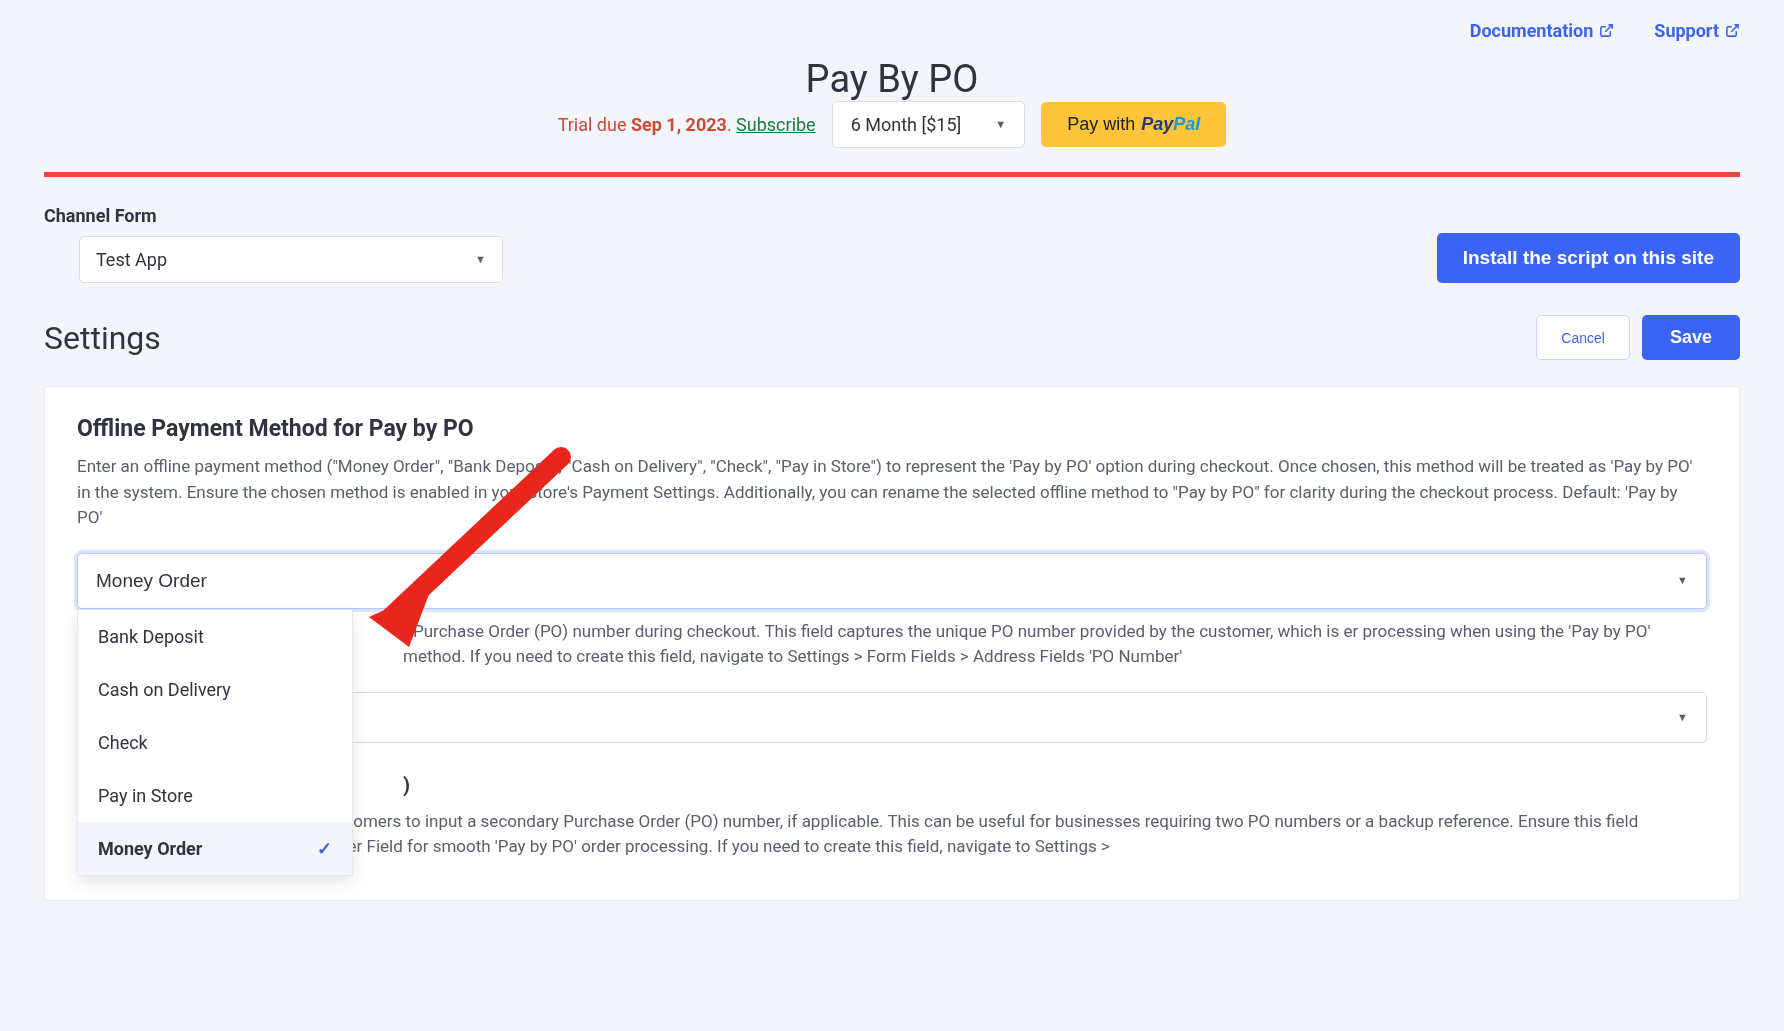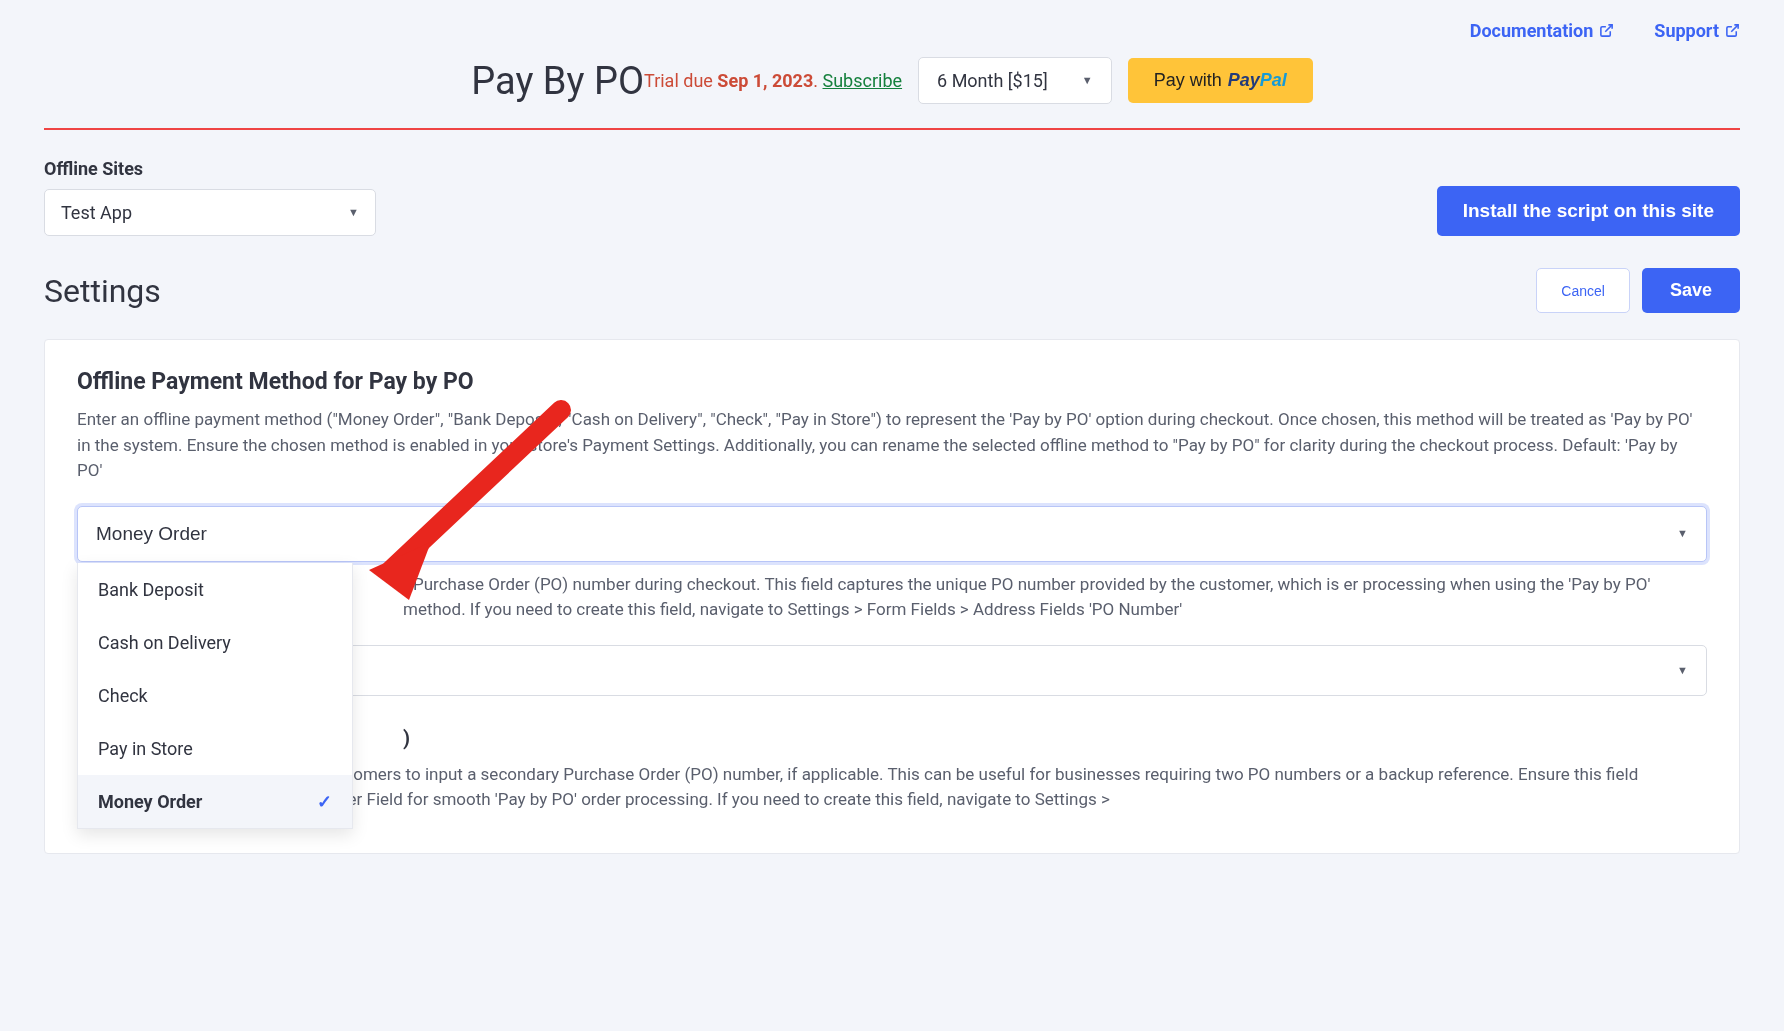--- a/index.html
+++ b/index.html
@@ -28,24 +28,25 @@
     text-decoration: none;
     font-weight: 700;
     font-size: 18px;
     display: inline-flex;
     align-items: center;
     gap: 6px;
     margin-left: 12px;
   }
   .header-row {
     display: flex;
-    justify-content: center;
+    justify-content: flex-end;
     align-items: center;
     padding: 10px 0 24px 0;
-    border-bottom: 2px solid #ef4444;
+    border-bottom: 5px solid #ef4444;
+    flex-direction: column;
   }
   .page-title {
     font-size: 38px;
     font-weight: 400;
     color: #313440;
   }
   .header-right {
     display: flex;
     align-items: center;
     gap: 16px;
@@ -94,22 +95,23 @@
   }
   .site-select {
     display: inline-flex;
     align-items: center;
     justify-content: space-between;
     background: #fff;
     border: 1px solid #d9dce3;
     border-radius: 5px;
     padding: 12px 16px;
     font-size: 18px;
-    width: 332px;
-    cursor: pointer;
+    width: 424px;
+    cursor: pointer;
+    margin-left: 35px;
   }
   .install-btn {
     background: #3c64f4;
     color: #fff;
     border: none;
     border-radius: 5px;
     padding: 14px 26px;
     font-size: 19px;
     font-weight: 700;
     cursor: pointer;
@@ -276,21 +278,21 @@
         </div>
         <button class="paypal-btn">
           <span>Pay with </span>
           <span class="paypal-logo"><span class="paypal-pay">Pay</span><span class="paypal-pal">Pal</span></span>
         </button>
       </div>
     </div>
 
     <div class="section-row">
       <div>
-        <div class="section-label">Offline Sites</div>
+        <div class="section-label">Channel Form</div>
         <div class="site-select">
           <span>Test App</span>
           <span class="caret">▼</span>
         </div>
       </div>
       <button class="install-btn">Install the script on this site</button>
     </div>
 
     <div class="settings-row">
       <h2 class="settings-title">Settings</h2>

